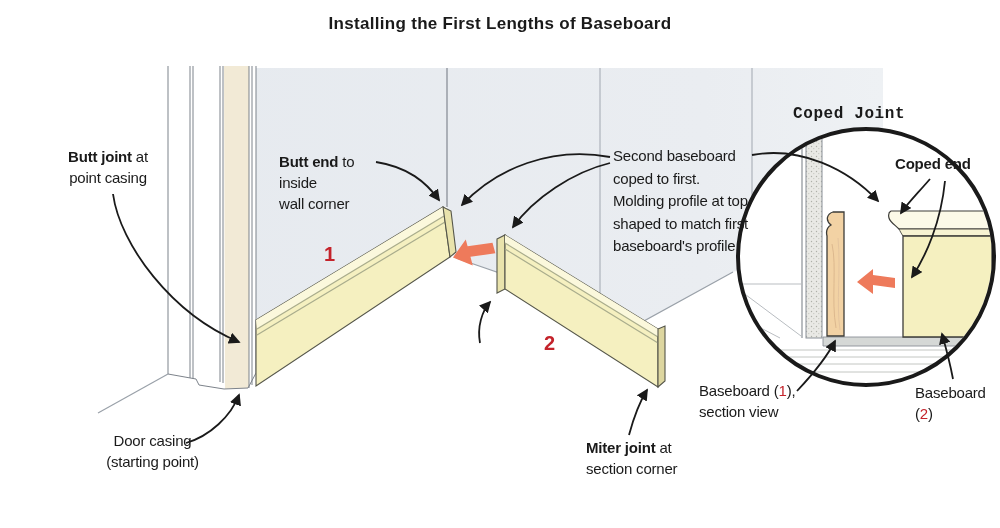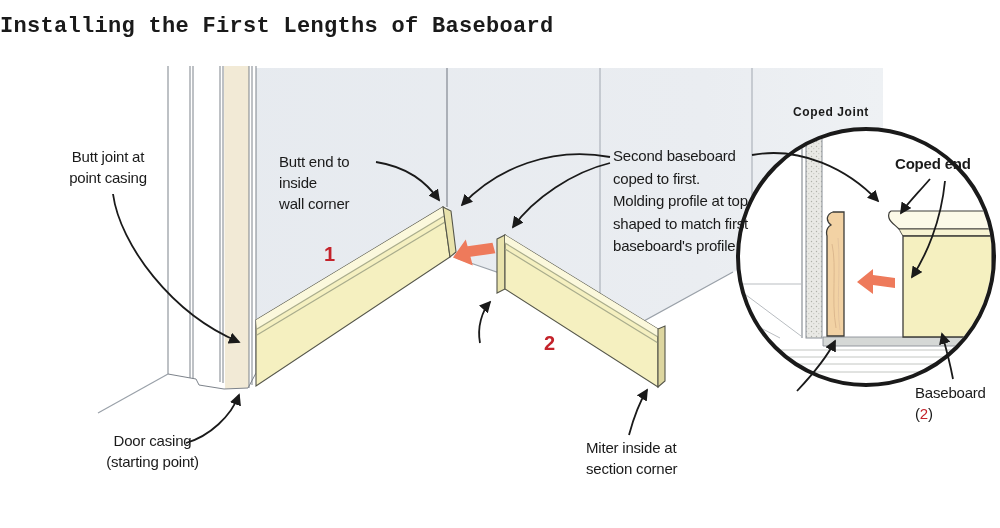--- a/index.html
+++ b/index.html
@@ -1,27 +1,27 @@
 <!DOCTYPE html>
 <html><head>
 <meta charset="utf-8">
 <style>
   html,body{margin:0;padding:0;background:#fff;}
   .canvas{position:relative;width:1000px;height:528px;background:#ffffff;overflow:hidden;
           font-family:"Liberation Sans",sans-serif;color:#1a1a1a;}
   .scene{position:absolute;left:0;top:0;}
-  .title{position:absolute;left:0;top:14px;width:100%;
-         font-family:Liberation Mono, monospace;font-weight:700;font-size:22px;letter-spacing:.3px;}
+  .title{position:absolute;left:0;top:14px;width:100%;text-align:center;
+         font-family:Liberation Sans, sans-serif;font-weight:700;font-size:17px;letter-spacing:.3px;}
   .lbl{position:absolute;font-size:15px;line-height:21px;letter-spacing:-.2px;white-space:pre-line;}
-  .lbl b{font-weight:400;}
+  .lbl b{font-weight:700;}
   .center{text-align:center;}
   .num{position:absolute;font-size:20px;font-weight:700;color:#c4232b;}
   .red{color:#c4232b;font-weight:inherit;}
-  .inset-title{position:absolute;font-family:Liberation Sans, sans-serif;font-weight:700;
-               font-size:12px;letter-spacing:.6px;}
+  .inset-title{position:absolute;font-family:Liberation Mono, monospace;font-weight:700;
+               font-size:16px;letter-spacing:.6px;}
   .bold-lbl{font-weight:700;}
 </style>
 </head>
 <body>
 
 <div class="canvas">
 
   <svg class="scene" width="1000" height="528" viewBox="0 0 1000 528">
     <defs>
       <linearGradient id="wallg" x1="0" y1="0" x2="1" y2="0">
@@ -155,29 +155,31 @@
   <div class="lbl" style="left:279px;top:151px;width:112px;"><b>Butt end</b><span> to inside
 wall corner</span></div>
 
   <div class="lbl" style="left:613px;top:145px;width:162px;line-height:22.5px;">Second baseboard
 coped to first.
 Molding profile at top
 shaped to match first
 baseboard's profile.</div>
 
 
-  <div class="lbl" style="left:586px;top:437px;width:100px;"><b>Miter inside</b><span> at
+  <div class="lbl" style="left:586px;top:437px;width:100px;"><b>Miter joint</b><span> at
 section corner</span></div>
 
   <div class="lbl center" style="left:100px;top:430px;width:105px;">Door casing
 (starting point)</div>
 
   <div class="num" style="left:324px;top:243px;">1</div>
   <div class="num" style="left:544px;top:332px;">2</div>
 
   <div class="inset-title" style="left:793px;top:105px;">Coped Joint</div>
 
   <div class="lbl bold-lbl" style="left:895px;top:153px;">Coped end</div>
 
+  <div class="lbl" style="left:699px;top:380px;width:112px;"><span>Baseboard (</span><span class="red">1</span><span>),
+section view</span></div>
 
   <div class="lbl" style="left:915px;top:382px;width:90px;"><span>Baseboard (</span><span class="red">2</span><span>)</span></div>
 
 </div>
 
 </body></html>

